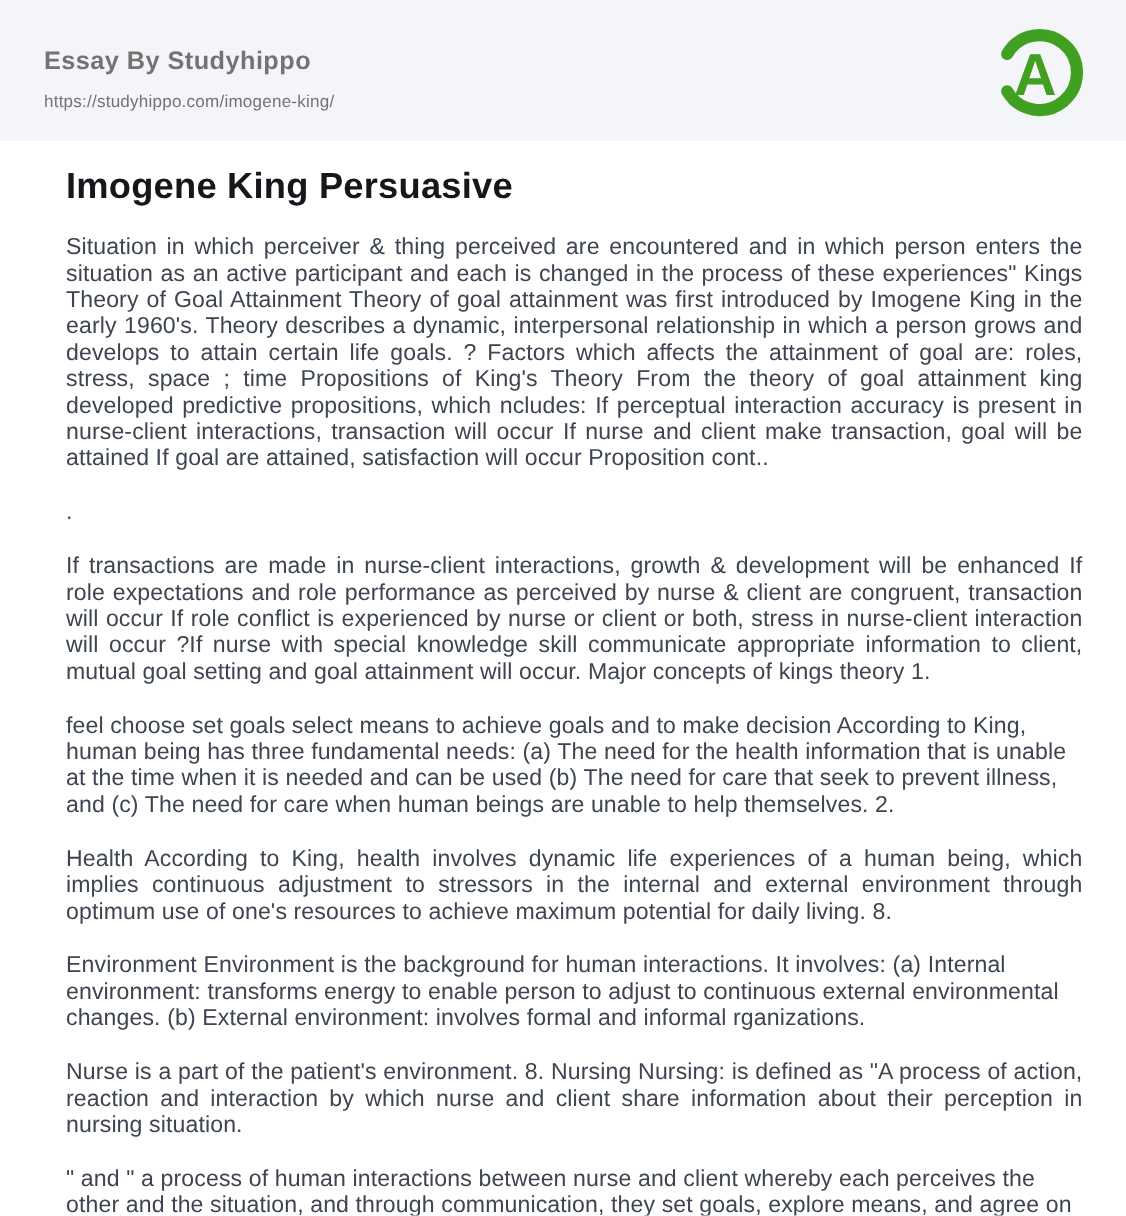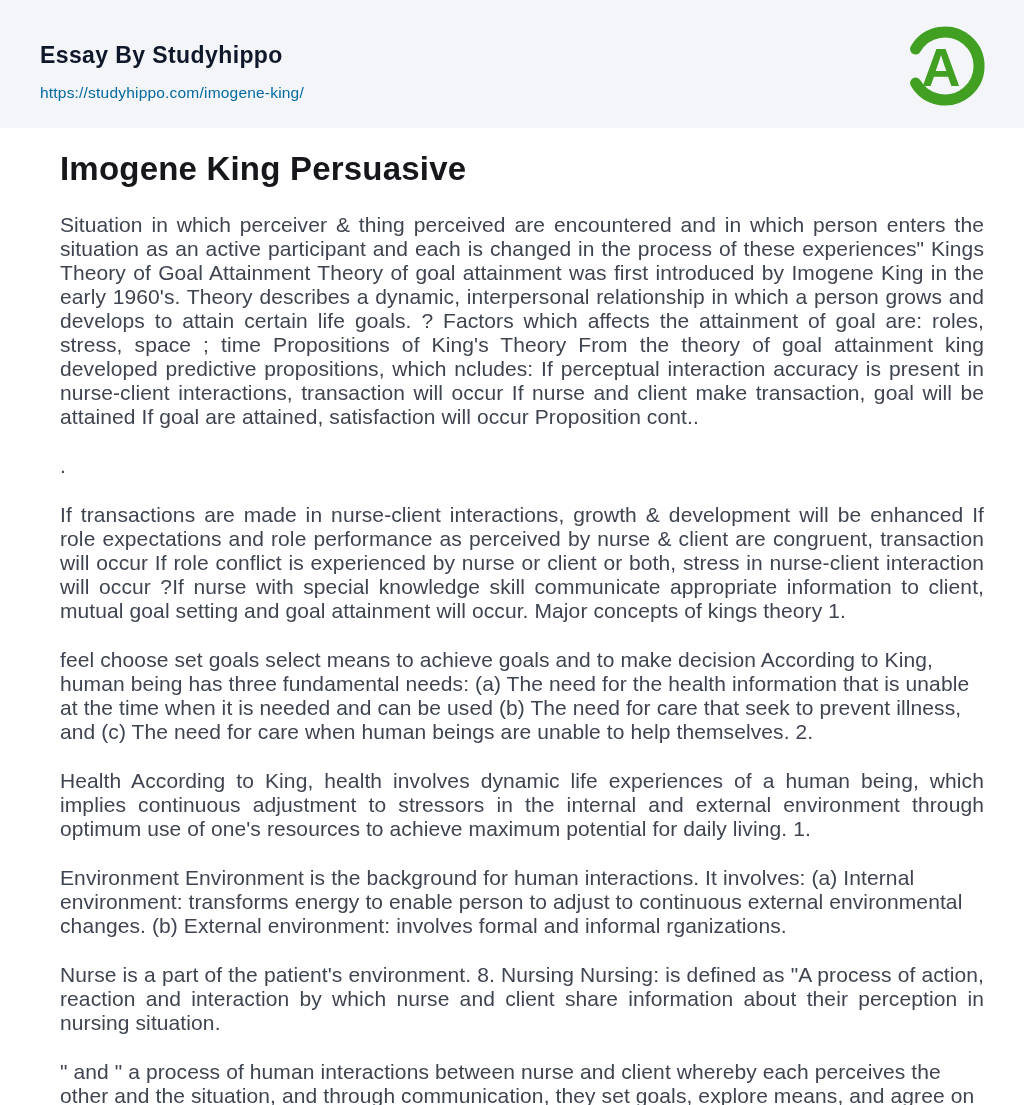--- a/index.html
+++ b/index.html
@@ -10,29 +10,29 @@
     font-family: "Liberation Sans", sans-serif;
     overflow: hidden;
   }
   .header {
     position: relative;
     height: 128px;
     background: #f4f5f9;
     padding: 42px 40px 0 40px;
   }
   .brand {
-    color: #0f172a;
+    color: #737373;
     font-size: 23px;
     font-weight: 700;
     letter-spacing: 0.4px;
   }
   .url {
     display: inline-block;
     margin-top: 15px;
-    color: #0369a1;
+    color: #737373;
     font-size: 15.5px;
     text-decoration: none;
     letter-spacing: 0.2px;
   }
   .logo {
     position: absolute;
     top: 24px;
     right: 37px;
     width: 84px;
     height: 84px;
@@ -69,17 +69,17 @@
     </svg>
   </div>
 </div>
 
 <div class="doc">
   <h1 class="doc-title">Imogene King Persuasive</h1>
   <p class="justify">Situation in which perceiver &amp; thing perceived are encountered and in which person enters the situation as an active participant and each is changed in the process of these experiences" Kings Theory of Goal Attainment Theory of goal attainment was first introduced by Imogene King in the early 1960's. Theory describes a dynamic, interpersonal relationship in which a person grows and develops to attain certain life goals. ? Factors which affects the attainment of goal are: roles, stress, space ; time Propositions of King's Theory From the theory of goal attainment king developed predictive propositions, which ncludes: If perceptual interaction accuracy is present in nurse-client interactions, transaction will occur If nurse and client make transaction, goal will be attained If goal are attained, satisfaction will occur Proposition cont..</p>
   <p class="left">.</p>
   <p class="justify">If transactions are made in nurse-client interactions, growth &amp; development will be enhanced If role expectations and role performance as perceived by nurse &amp; client are congruent, transaction will occur If role conflict is experienced by nurse or client or both, stress in nurse-client interaction will occur ?If nurse with special knowledge skill communicate appropriate information to client, mutual goal setting and goal attainment will occur. Major concepts of kings theory 1.</p>
   <p class="left">feel choose set goals select means to achieve goals and to make decision According to King, human being has three fundamental needs: (a) The need for the health information that is unable at the time when it is needed and can be used (b) The need for care that seek to prevent illness, and (c) The need for care when human beings are unable to help themselves. 2.</p>
-  <p class="justify">Health According to King, health involves dynamic life experiences of a human being, which implies continuous adjustment to stressors in the internal and external environment through optimum use of one's resources to achieve maximum potential for daily living. 1.</p>
+  <p class="justify">Health According to King, health involves dynamic life experiences of a human being, which implies continuous adjustment to stressors in the internal and external environment through optimum use of one's resources to achieve maximum potential for daily living. 8.</p>
   <p class="left">Environment Environment is the background for human interactions. It involves: (a) Internal environment: transforms energy to enable person to adjust to continuous external environmental changes. (b) External environment: involves formal and informal rganizations.</p>
   <p class="justify">Nurse is a part of the patient's environment. 8. Nursing Nursing: is defined as "A process of action, reaction and interaction by which nurse and client share information about their perception in nursing situation.</p>
   <p class="left">" and " a process of human interactions between nurse and client whereby each perceives the other and the situation, and through communication, they set goals, explore means, and agree on means to achieve goals. " Action: is defined as a sequence of behaviors involving mental and physical acti</p>
 </div>
 
 </body></html>

